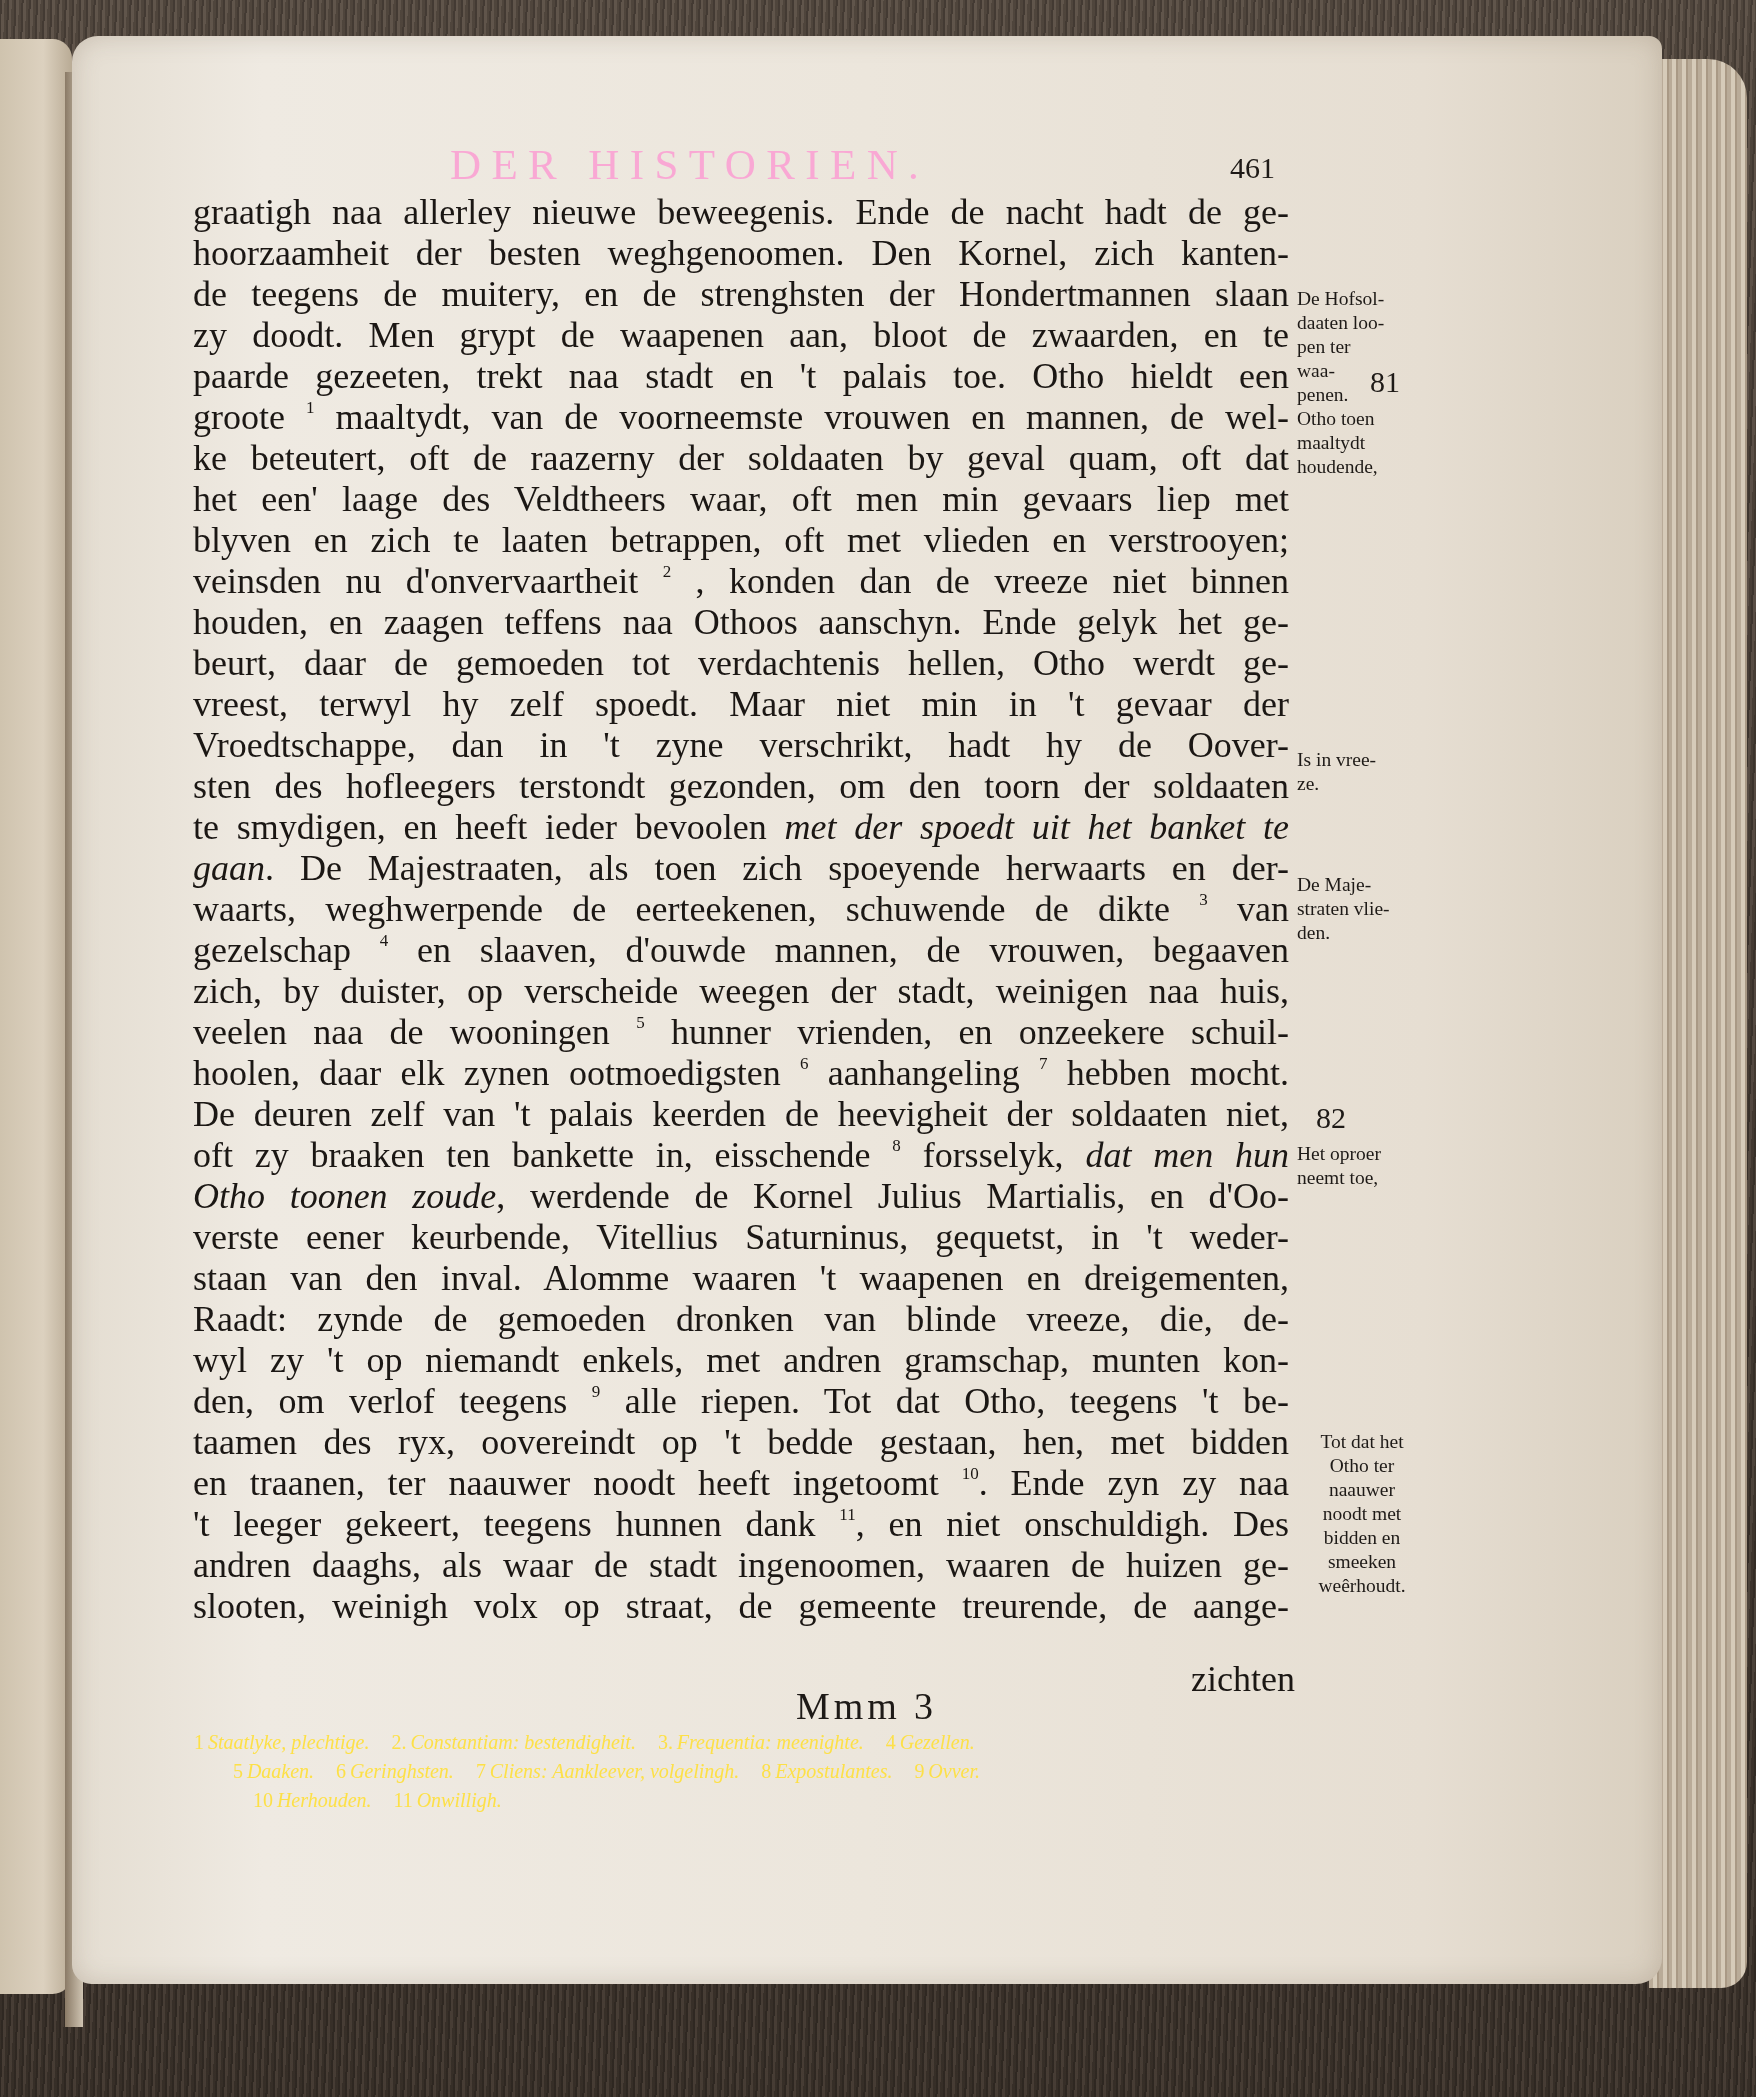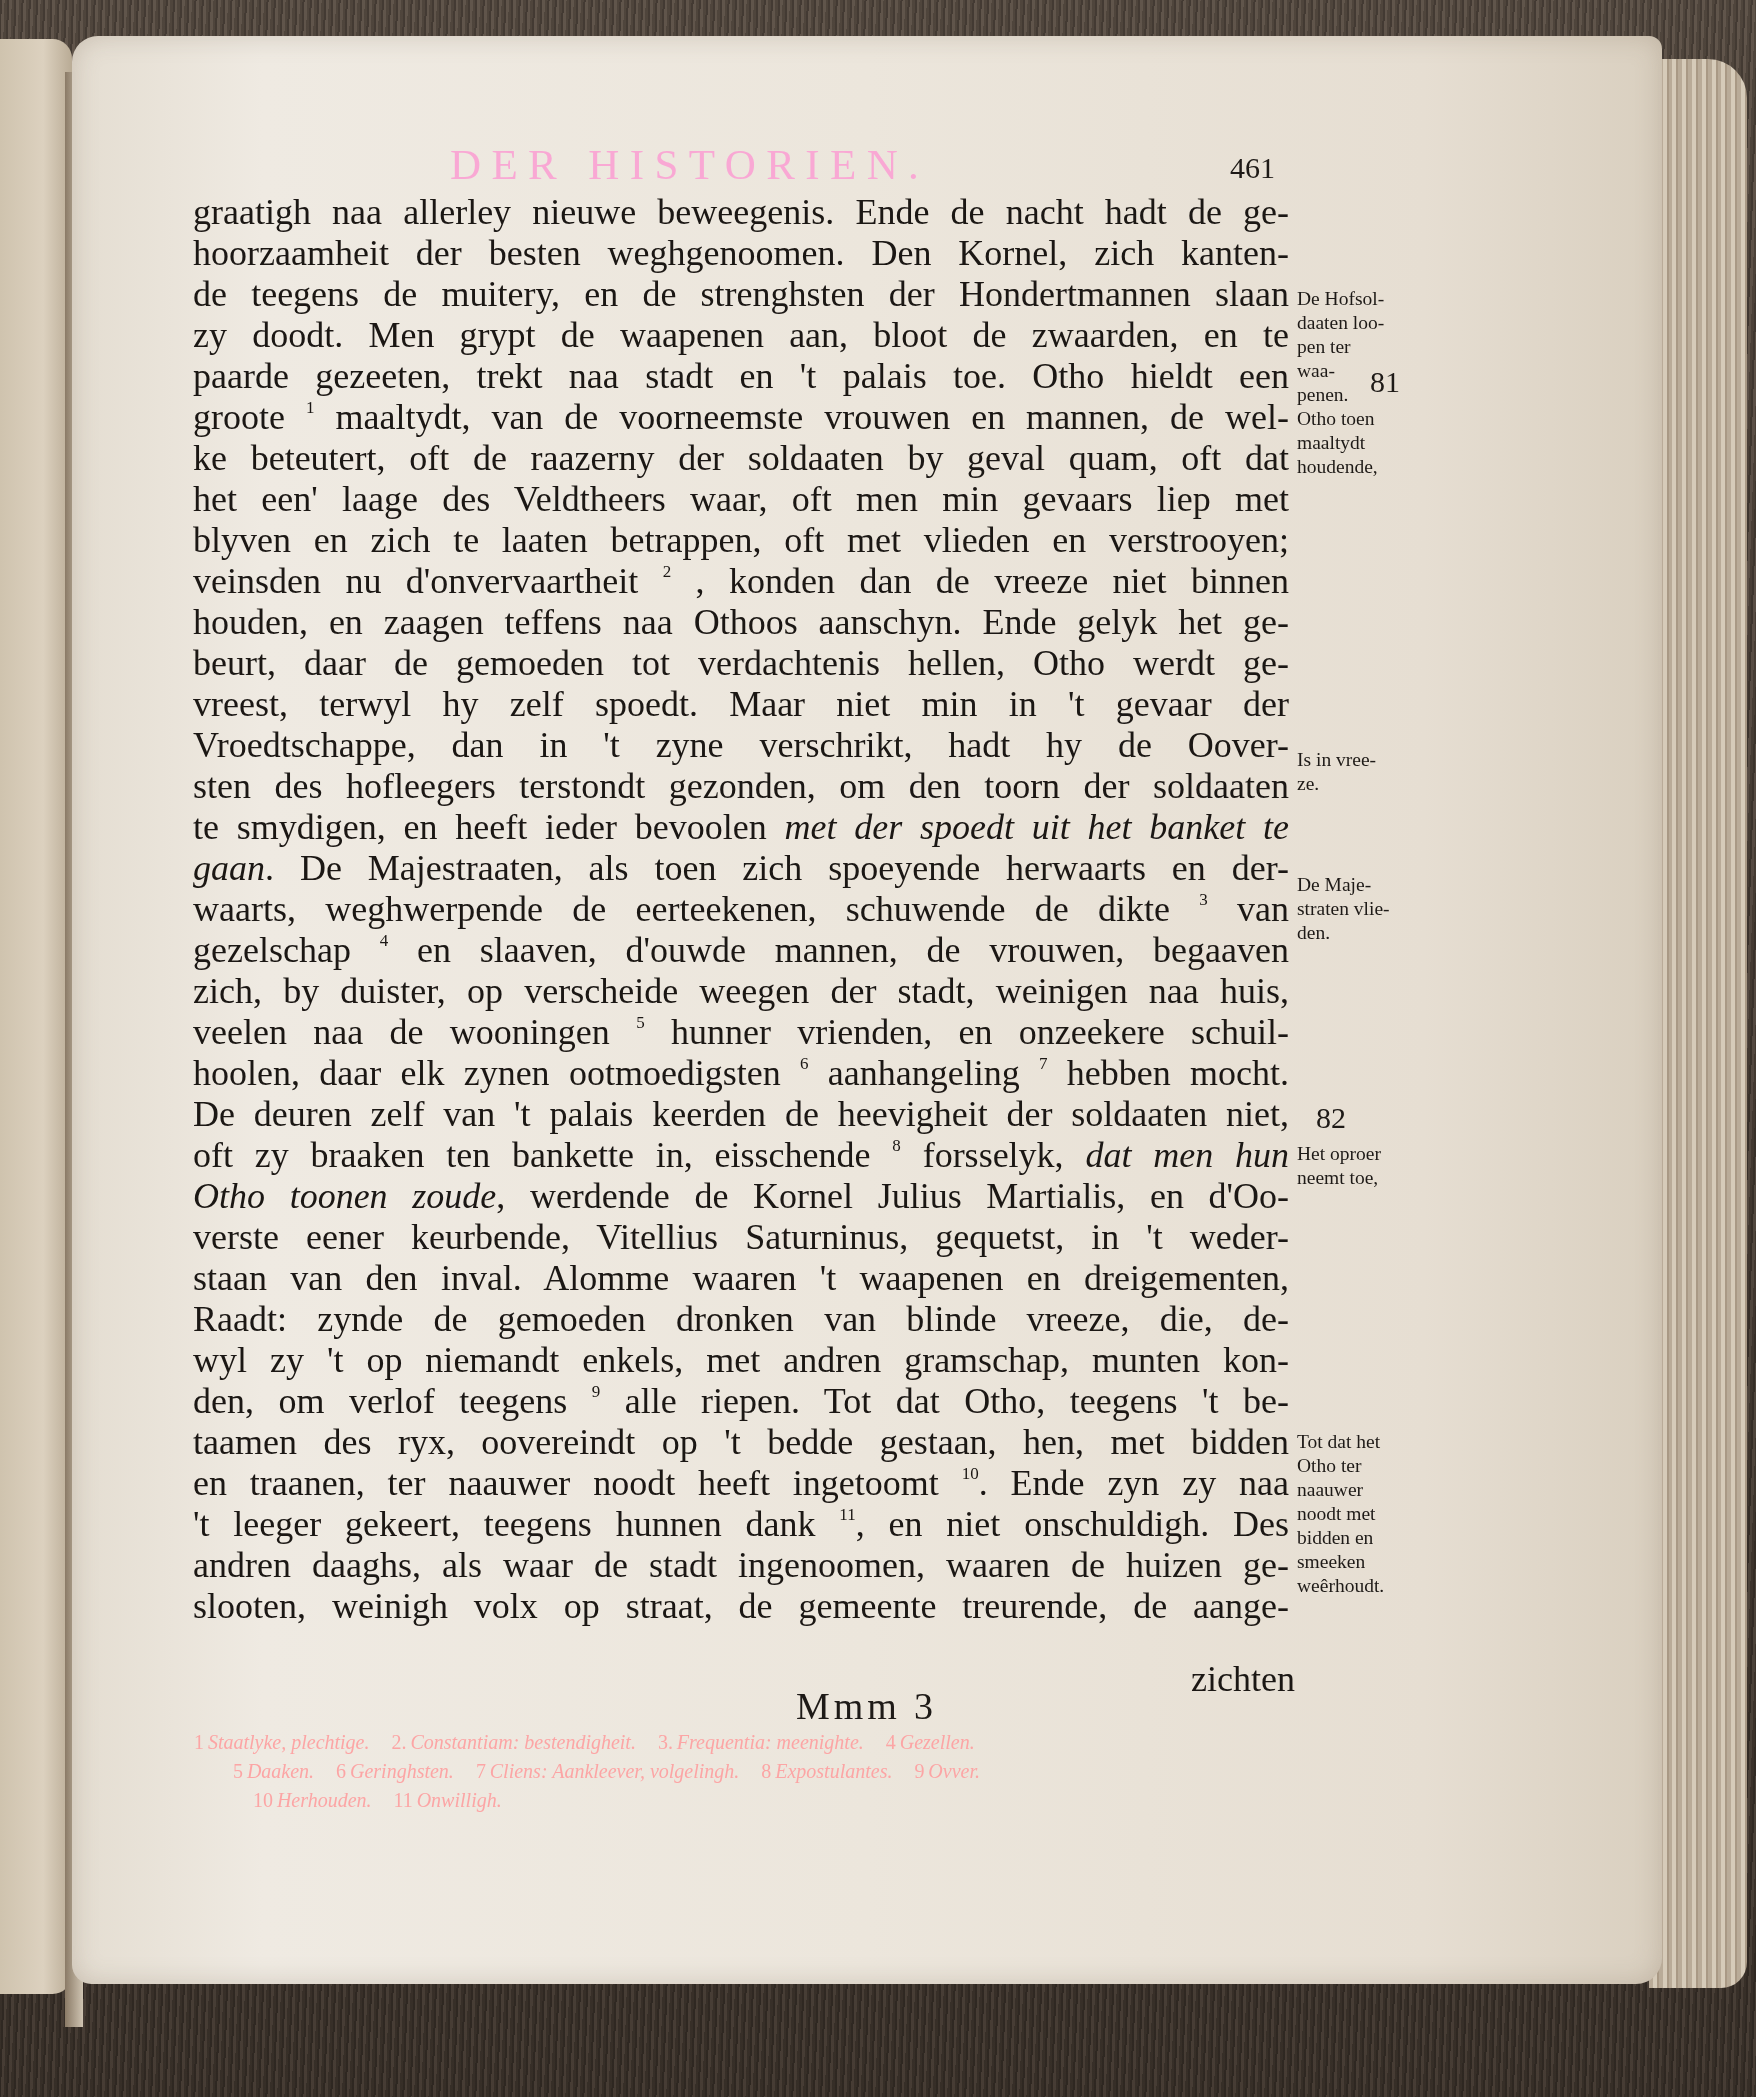--- a/index.html
+++ b/index.html
@@ -56,21 +56,21 @@
     .marginal .ln { display: block; white-space: nowrap; }
     .section-num {
       position: absolute; font-size: 30px; color: #1e1a17;
     }
     .signature {
       position: absolute; left: 796px; top: 1684px;
       font-size: 38px; color: #1e1a17; letter-spacing: 3.9px;
     }
     .footnotes {
       position: absolute; left: 194px; top: 1728px; width: 1108px;
-      font-size: 20px; line-height: 29px; color: #fca5a5; font-style: italic;
+      font-size: 20px; line-height: 29px; color: #fde047; font-style: italic;
     }
     .footnotes .ln { display: block; white-space: nowrap; }
     .fn { margin-right: 22px; }
     .fn-num { font-style: normal; margin-right: 3.9px; }
   </style>
 </head>
 <body>
 
 <div class="left-page"></div>
 <div class="gutter"></div>
@@ -136,21 +136,21 @@
     </div>
     <div class="marginal" style="top: 873px;">
       <span class="ln">De Maje-</span>
       <span class="ln">straten vlie-</span>
       <span class="ln">den.</span>
     </div>
     <div class="marginal" style="top: 1142px;">
       <span class="ln">Het oproer</span>
       <span class="ln">neemt toe,</span>
     </div>
-    <div class="marginal" style="top: 1430px;">
+    <div class="marginal" style="top: 1430px; text-align: center;">
       <span class="ln">Tot dat het</span>
       <span class="ln">Otho ter</span>
       <span class="ln">naauwer</span>
       <span class="ln">noodt met</span>
       <span class="ln">bidden en</span>
       <span class="ln">smeeken</span>
       <span class="ln">weêrhoudt.</span>
     </div>
   </div>
 <div id="section-nums">

